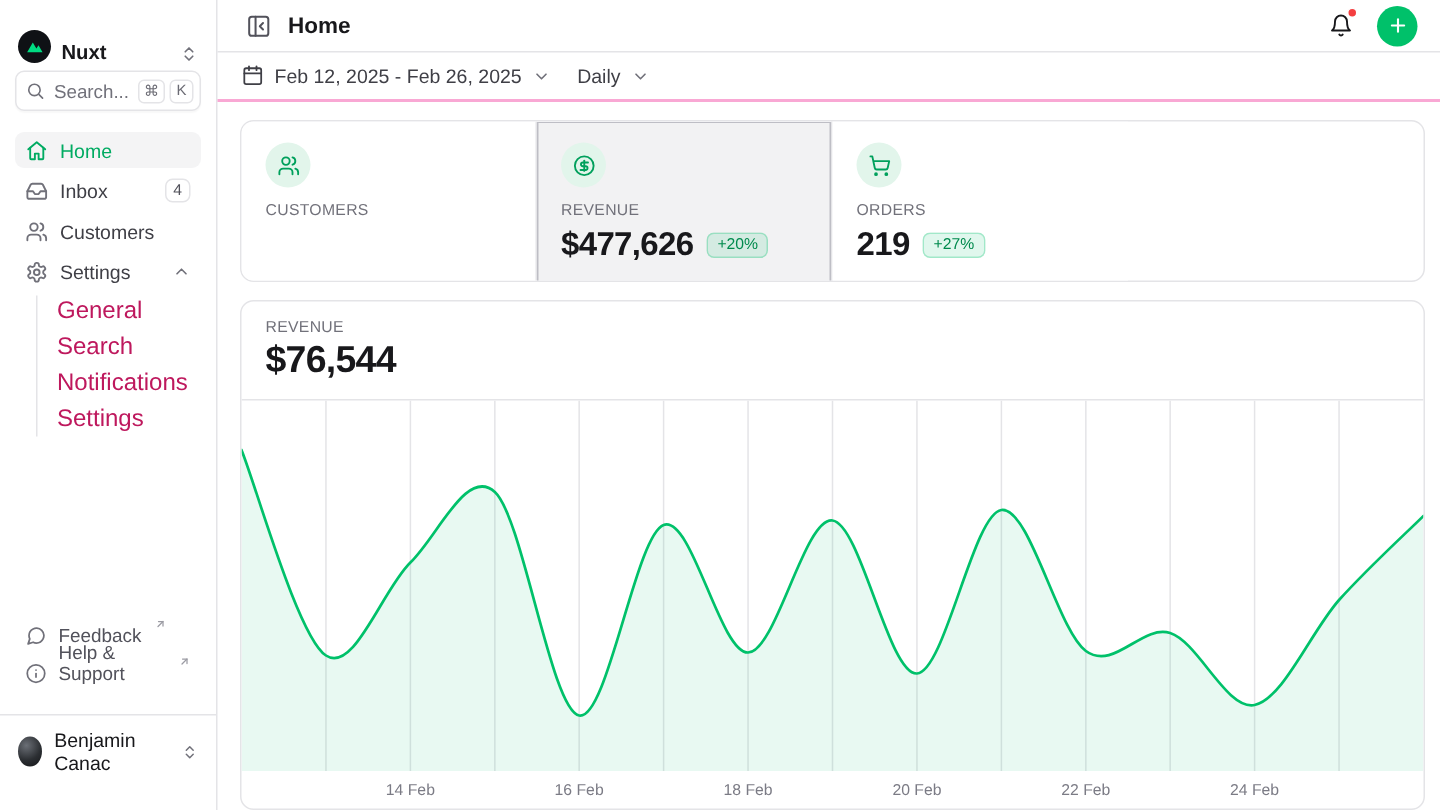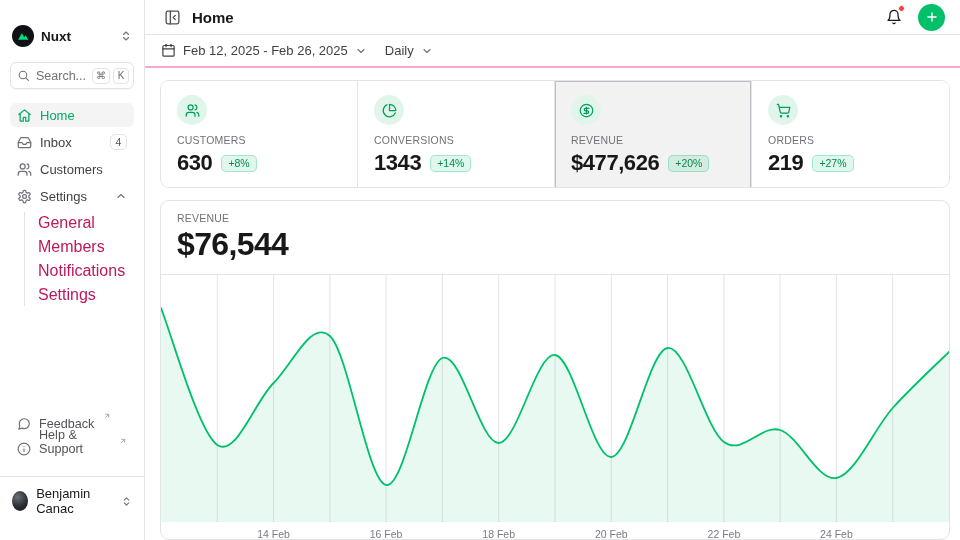--- a/index.html
+++ b/index.html
@@ -7,21 +7,21 @@
   body {
     width:960px; height:540px; overflow:hidden;
     font-family:"Liberation Sans", sans-serif;
     background:#fff; color:#18181b; font-size:13px;
   }
   .app { display:flex; height:100%; }
 
   
   .sidebar { width:145px; min-width:145px; border-right:1px solid #e4e4e7;
     display:flex; flex-direction:column; padding:0 10px; background:#fff; }
-  .ws-row { height:42px; display:flex; align-items:center; gap:7px; padding:0 2px; cursor:pointer;margin-top:15px; }
+  .ws-row { height:42px; display:flex; align-items:flex-end; gap:7px; padding:0 2px; cursor:pointer; }
   .ws-logo { width:22px; height:22px; border-radius:50%; background:#0f1115;
     display:flex; align-items:center; justify-content:center; }
   .ws-name { font-weight:700; font-size:13.5px; }
   .ws-chevrons { margin-left:auto; color:#71717a; display:flex; }
 
   .search { height:27px; border:1px solid #e4e4e7; border-radius:6px; background:#fff;
     display:flex; align-items:center; gap:6px; padding:0 6px; color:#71717a;
     font-size:12.5px; margin-top:5px; box-shadow:0 1px 1px rgba(0,0,0,0.03); cursor:text; }
   .search .mag { display:flex; color:#71717a; }
   .kbds { margin-left:auto; display:flex; gap:3px; }
@@ -87,21 +87,21 @@
   .stat-label { margin-top:9px; font-size:10.5px; font-weight:500; color:#71717a; letter-spacing:0.02em; }
   .stat-value-row { margin-top:4px; display:flex; align-items:center; gap:9px; }
   .stat-value { font-size:22px; font-weight:700; letter-spacing:-0.02em; }
   .delta { font-size:10.5px; font-weight:500; color:#008a4d; background:rgba(0,193,106,0.12);
     box-shadow:inset 0 0 0 1px rgba(0,193,106,0.28); padding:2.5px 7px; border-radius:5px; }
 
   .chart-card { margin-top:12px; border:1px solid #e4e4e7; border-radius:9px; background:#fff;
     height:340px; overflow:hidden; }
   .chart-head { padding:11px 16px 11px; border-bottom:1px solid #e4e4e7; }
   .chart-label { font-size:10.5px; font-weight:500; color:#71717a; letter-spacing:0.02em; }
-  .chart-value { font-size:32px; font-weight:700; margin-top:2px; letter-spacing:-0.02em; }
+  .chart-value { font-size:25px; font-weight:700; margin-top:2px; letter-spacing:-0.02em; }
   .chart-body svg { display:block; }
   .axis text { font:10.5px "Liberation Sans", sans-serif; fill:#7b7b85; }
 </style>
 </head>
 <body>
 
 <div class="app">
 
   <aside class="sidebar">
 
@@ -178,21 +178,21 @@
         <span>Settings</span>
         <span class="chev">
           <svg width="12" height="12" viewBox="0 0 24 24" fill="none" stroke="currentColor" stroke-width="2.2" stroke-linecap="round" stroke-linejoin="round">
               <path d="m6 15 6-6 6 6"></path>
             </svg>
         </span>
       </div>
 
       <div class="subnav">
         <div class="sub-item">General</div>
-        <div class="sub-item">Members</div>
+        <div class="sub-item">Search</div>
         <div class="sub-item">Notifications</div>
         <div class="sub-item">Settings</div>
       </div>
     </nav>
 
     <div class="sidebar-bottom">
       <div class="link-item">
         <span class="nicon">
           <svg width="14" height="14" viewBox="0 0 24 24" fill="none" stroke="currentColor" stroke-width="2" stroke-linecap="round" stroke-linejoin="round">
               <path d="M21 11.5a8.38 8.38 0 0 1-.9 3.8 8.5 8.5 0 0 1-7.6 4.7 8.38 8.38 0 0 1-3.8-.9L3 21l1.9-5.7a8.38 8.38 0 0 1-.9-3.8 8.5 8.5 0 0 1 4.7-7.6 8.38 8.38 0 0 1 3.8-.9h.5a8.48 8.48 0 0 1 8 8z"></path>
@@ -295,39 +295,22 @@
         <div class="stat">
           <span class="stat-icon">
             <svg width="15" height="15" viewBox="0 0 24 24" fill="none" stroke="currentColor" stroke-width="2" stroke-linecap="round" stroke-linejoin="round">
                 <path d="M16 21v-2a4 4 0 0 0-4-4H6a4 4 0 0 0-4 4v2"></path>
                 <circle cx="9" cy="7" r="4"></circle>
                 <path d="M22 21v-2a4 4 0 0 0-3-3.87"></path>
                 <path d="M16 3.13a4 4 0 0 1 0 7.75"></path>
               </svg>
           </span>
           <div class="stat-label">CUSTOMERS</div>
-          <div class="stat-value-row">
-            <span class="stat-value">630</span>
-            <span class="delta">+8%</span>
-          </div>
-        </div>
-
-        <div class="stat">
-          <span class="stat-icon">
-            <svg width="15" height="15" viewBox="0 0 24 24" fill="none" stroke="currentColor" stroke-width="2" stroke-linecap="round" stroke-linejoin="round">
-                <path d="M21.21 15.89A10 10 0 1 1 8 2.83"></path>
-                <path d="M22 12A10 10 0 0 0 12 2v10z"></path>
-              </svg>
-          </span>
-          <div class="stat-label">CONVERSIONS</div>
-          <div class="stat-value-row">
-            <span class="stat-value">1343</span>
-            <span class="delta">+14%</span>
-          </div>
-        </div>
+        </div>
+
 
         <div class="stat selected">
           <span class="stat-icon">
             <svg width="15" height="15" viewBox="0 0 24 24" fill="none" stroke="currentColor" stroke-width="2" stroke-linecap="round" stroke-linejoin="round">
                 <circle cx="12" cy="12" r="10"></circle>
                 <path d="M16 8.5h-5.5a2 2 0 1 0 0 4h3a2 2 0 1 1 0 4H8"></path>
                 <path d="M12 17.5v-11"></path>
               </svg>
           </span>
           <div class="stat-label">REVENUE</div>

